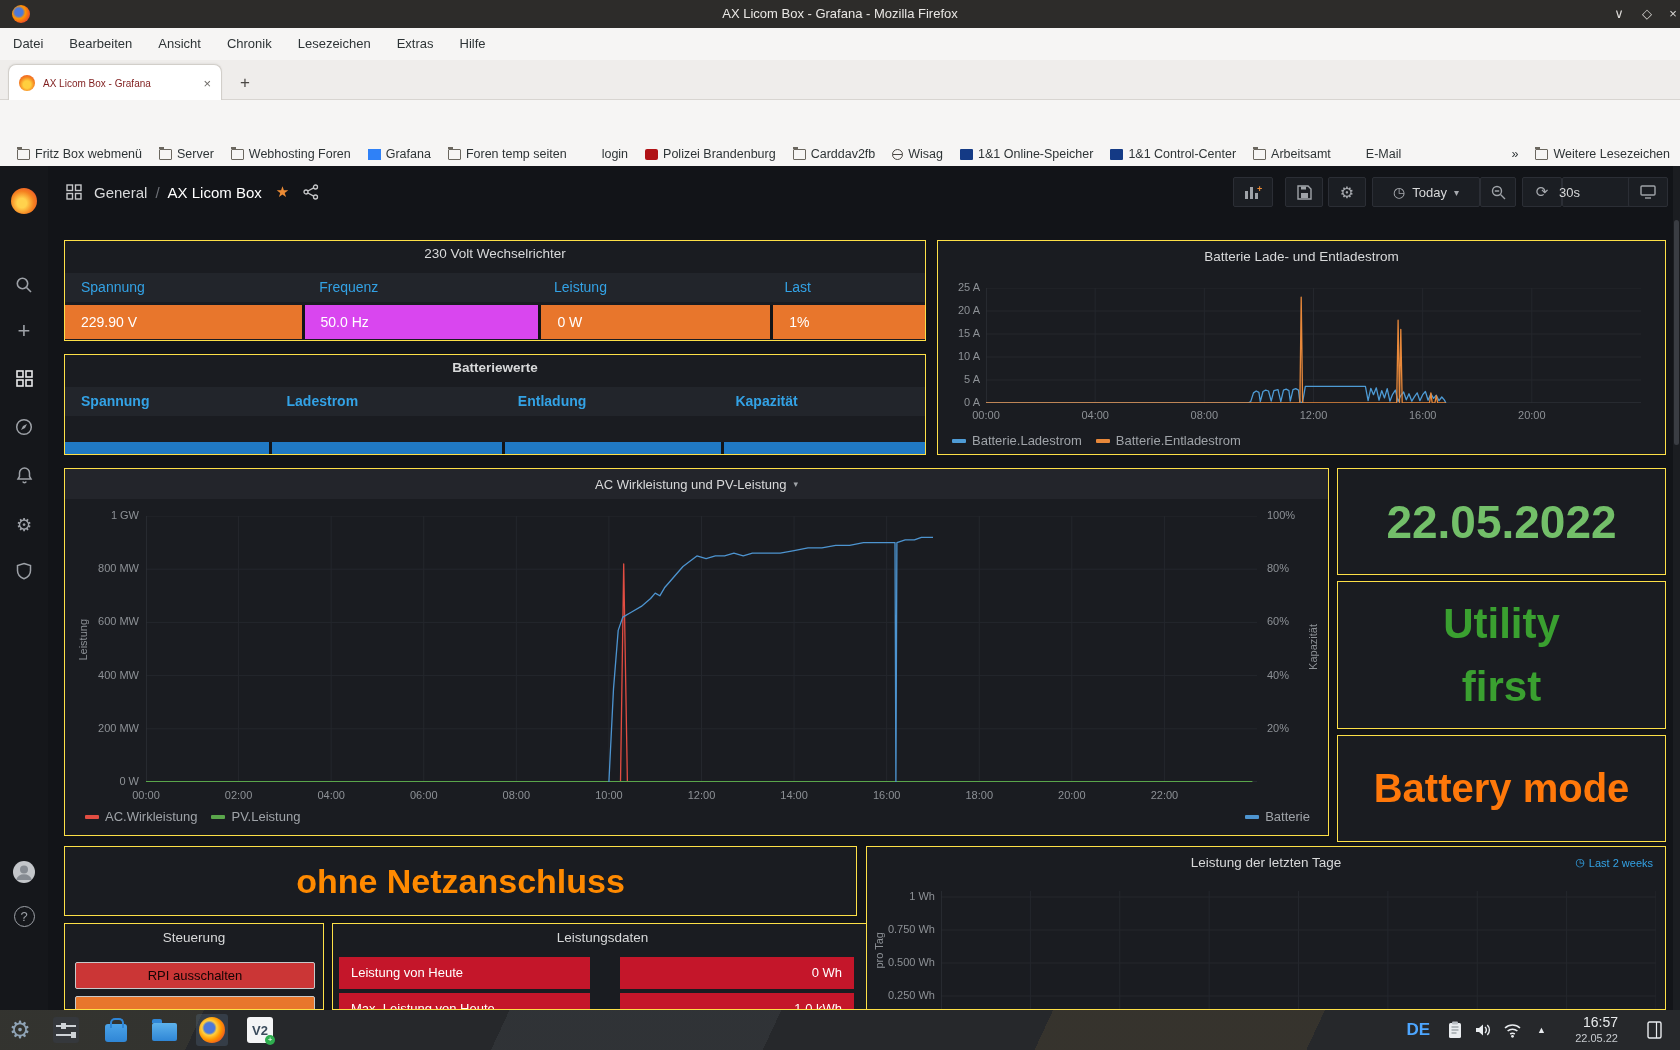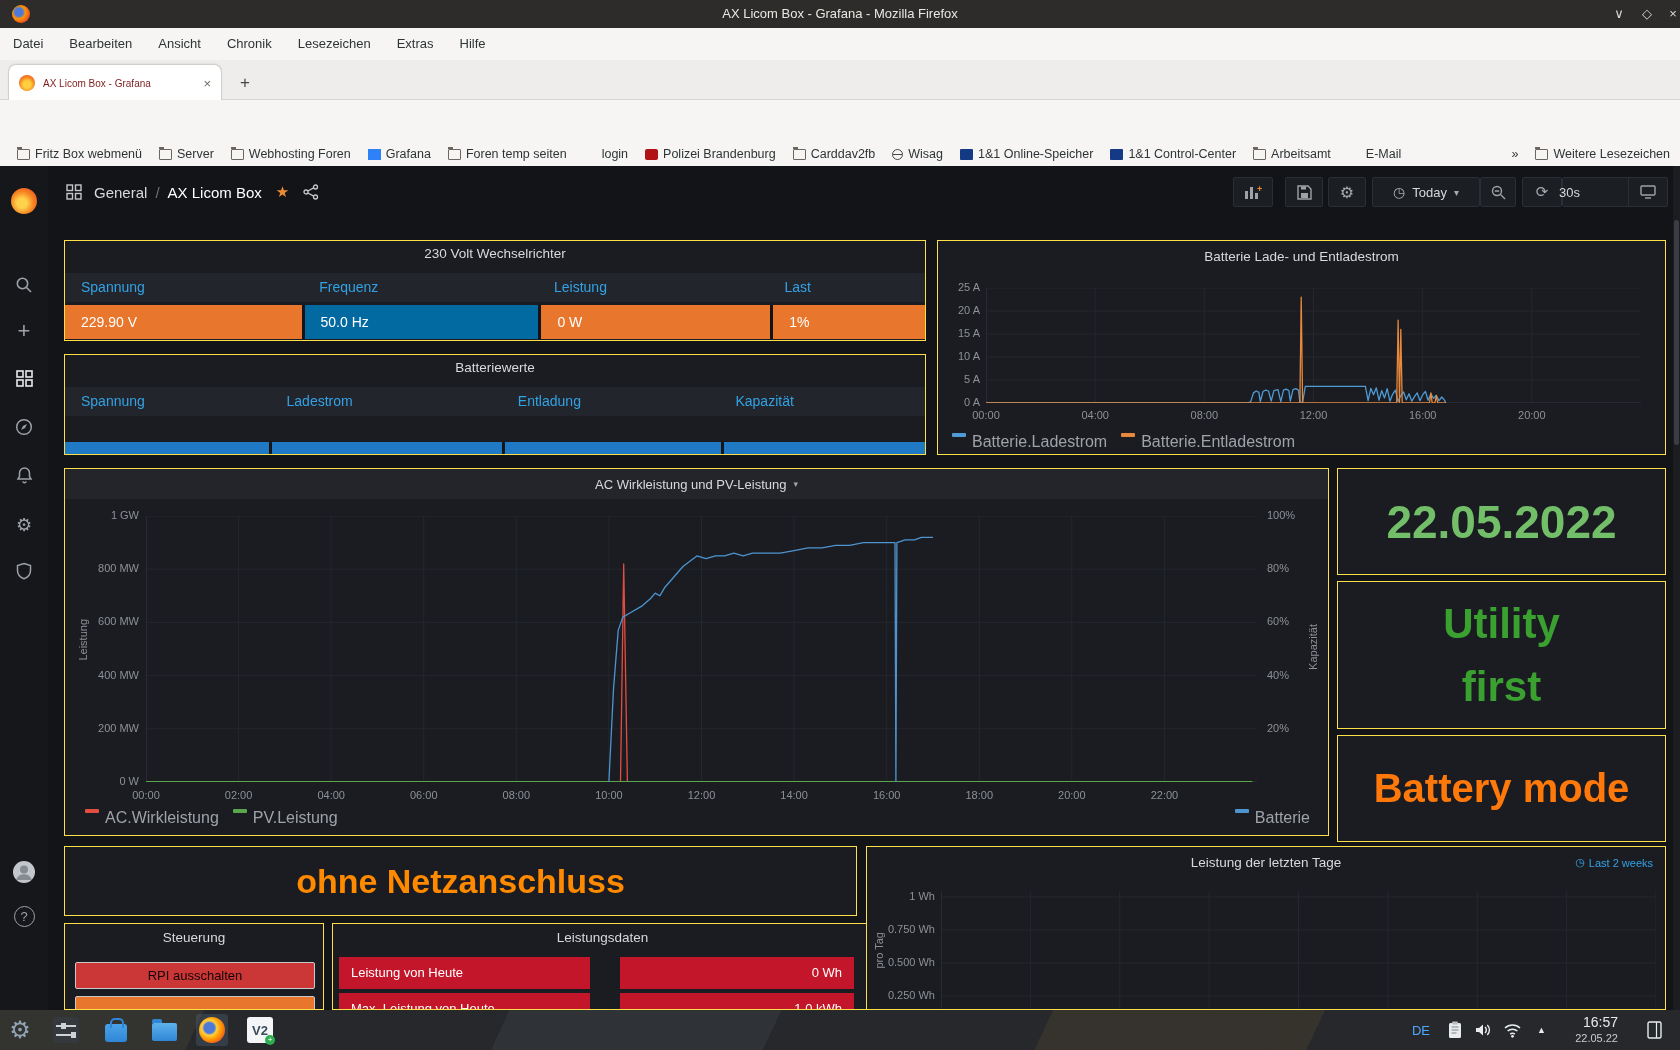--- a/index.html
+++ b/index.html
@@ -58,21 +58,21 @@
   .gbtn{position:absolute;top:11px;height:30px;background:#1b1e23;border:1px solid #2b2e35;border-radius:2px;
         color:#a6a9ae;font-size:13px;display:flex;align-items:center;justify-content:center;box-sizing:border-box;}
   .panel{position:absolute;background:#1a1c21;border:1px solid #fde047;box-sizing:border-box;overflow:hidden;}
   .ptitle{position:absolute;left:0;width:100%;text-align:center;color:#d8d9da;font-size:13.5px;}
   .thead{position:absolute;display:grid;background:#22252b;}
   .thead .tcell{font-size:14px;color:#33A2E5;line-height:29px;padding-left:16px;}
   .tvals{position:absolute;display:grid;gap:3px;background:#121418;}
   .tvals .vcell{color:#fff;font-size:14px;line-height:34px;padding-left:16px;}
   .tick{position:absolute;font-size:11px;color:#8d9196;white-space:nowrap;}
   .vlab{position:absolute;font-size:11px;color:#8d9196;writing-mode:vertical-rl;transform:rotate(180deg);}
-  .legend{position:absolute;font-size:16px;color:#9fa3a8;display:flex;}
+  .legend{position:absolute;font-size:13px;color:#9fa3a8;display:flex;align-items:center;}
   .sw{display:inline-block;width:14px;height:4px;border-radius:1px;margin:0 6px 0 14px;}
   .bigtxt{display:flex;align-items:center;justify-content:center;flex-direction:column;font-weight:600;}
   .rbtn{position:absolute;border:1px solid #c9c9c9;border-radius:2px;font-size:13px;color:#140404;
         display:flex;align-items:center;justify-content:center;box-sizing:border-box;}
   .prow{position:absolute;display:grid;grid-template-columns:251px 262px;gap:2px;}
   .prow .pcell{background:#C4162A;color:#fff;font-size:13px;line-height:32px;padding:0 12px;}
   .prow .pcell.r{text-align:right;margin-left:28px;}
   
   #taskbar{left:0;top:1010px;width:1680px;height:40px;color:#dfe2e5;
     background:linear-gradient(115deg,rgba(90,85,60,.25) 0 12%,transparent 12% 30%,rgba(70,75,80,.3) 30% 46%,transparent 46% 62%,rgba(95,80,50,.28) 62% 78%,transparent 78%),#26282b;}
@@ -397,27 +397,27 @@
       <div class="thead" style="left:0;top:32px;width:100%;grid-template-columns:27.7% 27.3% 26.8% 18.2%;">
 
       <div class="tcell">Spannung</div>
           <div class="tcell">Frequenz</div>
           <div class="tcell">Leistung</div>
           <div class="tcell">Last</div>
         </div>
       <div class="tvals" style="left:0;top:64px;width:100%;grid-template-columns:27.5% 27.2% 26.6% auto;">
 
       <div class="vcell" style="background:#E8762C;">229.90 V</div>
-          <div class="vcell" style="background:#0369a1;">50.0 Hz</div>
+          <div class="vcell" style="background:#d946ef;">50.0 Hz</div>
           <div class="vcell" style="background:#E8762C;">0 W</div>
           <div class="vcell" style="background:#E8762C;">1%</div>
         </div>
     </div>
 
-    <div class="panel" style="left:64px;top:188px;width:862px;height:101px;">
+    <div class="panel" style="left:64px;top:188px;width:862px;height:101px;font-weight:bold;">
       <div class="ptitle" style="top:5px;">Batteriewerte</div>
       <div class="thead" style="left:0;top:32px;width:100%;grid-template-columns:23.9% 26.9% 25.3% 23.9%;">
 
       <div class="tcell">Spannung</div>
           <div class="tcell">Ladestrom</div>
           <div class="tcell">Entladung</div>
           <div class="tcell">Kapazität</div>
         </div>
       <div class="tvals" style="left:0;top:64px;width:100%;grid-template-columns:23.7% 26.8% 25.1% auto;margin-top:23px;">
 
@@ -623,21 +623,21 @@
     <div class="tb-ico" style="left:196px;background:rgba(120,160,200,.18);border-radius:3px;">
       <div style="width:26px;height:26px;border-radius:50%;background:radial-gradient(circle at 40% 42%,#4d79d8 0 24%,#ffcf3e 34%,#ff9500 55%,#e8432d 85%);"></div>
     </div>
     <div class="tb-ico" style="left:244px;">
       <div style="width:26px;height:26px;background:#f4f5f6;border-radius:3px;position:relative;display:flex;align-items:center;justify-content:center;">
         <span style="font-weight:bold;color:#3a4b5c;font-size:13px;">V2</span>
         <i style="position:absolute;right:-2px;bottom:-2px;width:10px;height:10px;background:#2fae4f;border-radius:50%;color:#fff;font-style:normal;font-size:8px;line-height:10px;text-align:center;">+</i>
       </div>
     </div>
 
-    <div class="tray" style="right:250px;color:#4da6ff;font-weight:normal;font-size:13px;">
+    <div class="tray" style="right:250px;color:#4da6ff;font-weight:bold;font-size:17px;">
       <span>DE</span>
     </div>
     <div class="tray" style="right:218px;">
       <svg width="14" height="18" viewBox="0 0 14 18">
           <rect x="1" y="2" width="12" height="15" rx="1.5" fill="#e9ecef"></rect>
           <rect x="4" y="0.5" width="6" height="3" rx="1" fill="#b9bec4"></rect>
           <path d="M3.5 6h7M3.5 9h7M3.5 12h5" stroke="#7d838a" stroke-width="1.2"></path>
         </svg>
     </div>
     <div class="tray" style="right:188px;">

